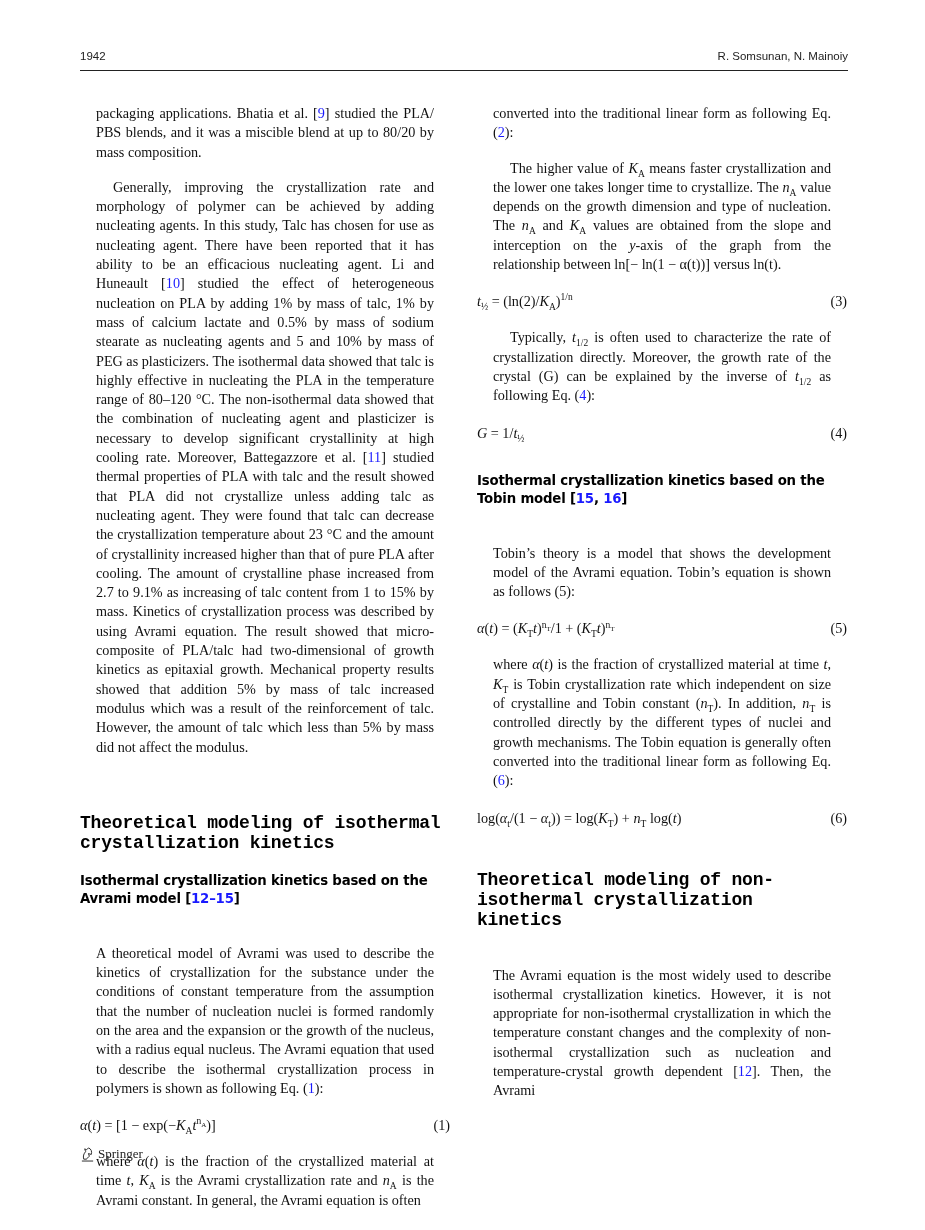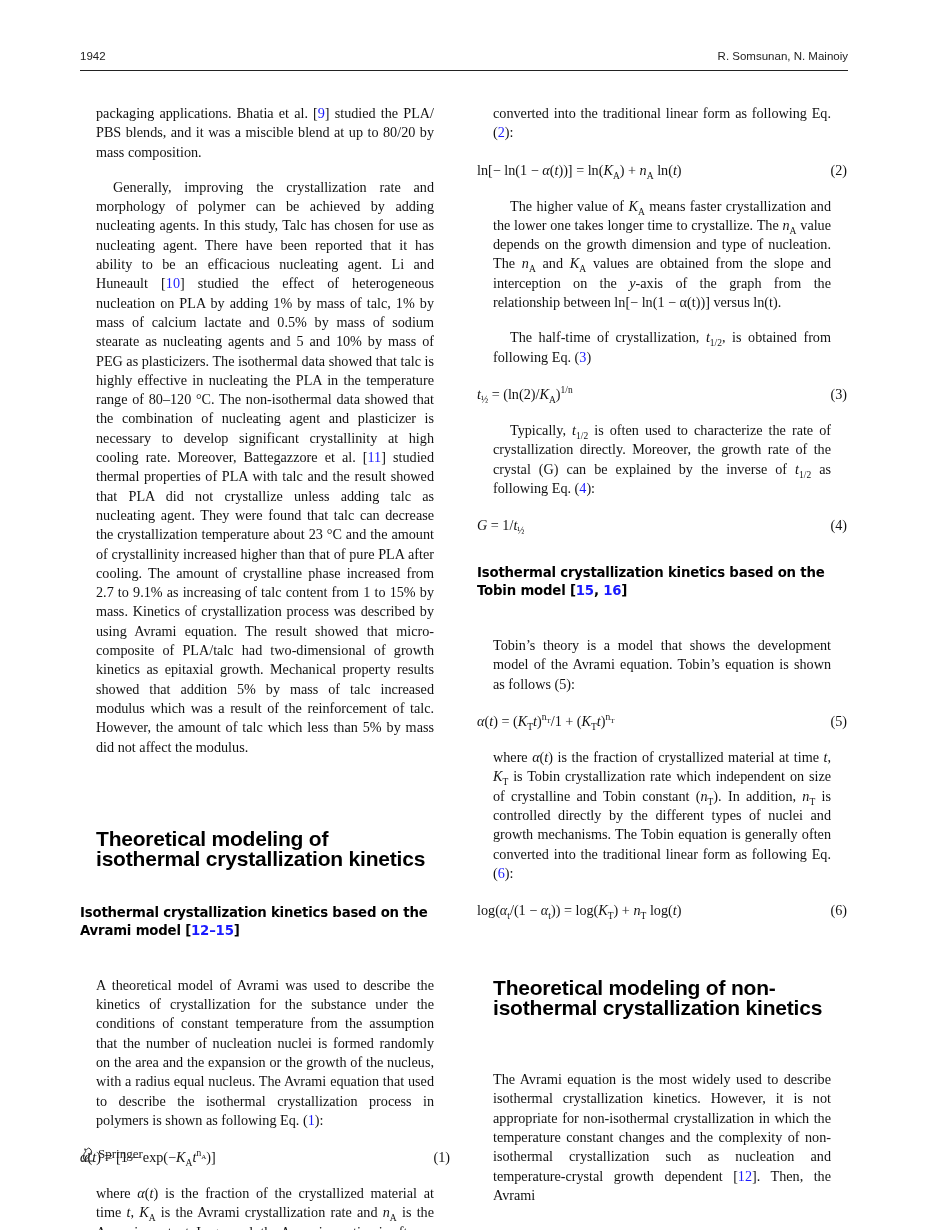--- a/index.html
+++ b/index.html
@@ -10,21 +10,21 @@
   .running-head .pg { position: absolute; left: 0; top: 0; }
   .running-head .auth { position: absolute; right: 0; top: 0; }
   .head-rule { position: absolute; left: 80px; top: 70px; width: 768px; height: 0; border-top: 1.5px solid #222; }
   .col { position: absolute; top: 88px; width: 370px;
     font-family: "Liberation Serif", serif; font-size: 14.2px; line-height: 19.3px; color: #111; }
   .col-left { left: 80px; }
   .col-right { left: 477px; }
   p { margin: 16px; text-align: justify; hyphens: none; }
   p.indent { text-indent: 17px; }
   .link { color: #1a1aff; text-align: right; }
-  .h1 { font-family: Liberation Sans, sans-serif; font-weight: bold; font-size: 21px; line-height: 20px; margin: 16px; color: #000; letter-spacing: -0.2px; }
+  .h1 { font-family: Liberation Mono, monospace; font-weight: bold; font-size: 18px; line-height: 20px; margin: 0; color: #000; letter-spacing: -0.2px; }
   .h2 { font-family: "DejaVu Sans", sans-serif; font-weight: bold; font-size: 13.3px; line-height: 18px; margin: 0; color: #000; letter-spacing: -0.2px; }
   .eq { position: relative; height: 22px; line-height: 22px; margin: 5px 0 4px 0; }
   .eq .expr { position: absolute; left: 0; top: 0; white-space: nowrap; }
   .eq .num { position: absolute; right: 0; top: 0; }
   i { font-style: italic; }
   sub, sup { font-size: 9.5px; line-height: 0; }
   .footer { position: absolute; left: 80px; top: 1146px; font-family: "Liberation Serif", serif; font-size: 13px; color: #222; display: flex; align-items: flex-start; }
   .springer-icon { width: 15px; height: 16px; margin-right: 3px; display: inline-block; }
 </style>
 </head>
@@ -55,28 +55,23 @@
       <span class="expr"><i>α</i>(<i>t</i>) = [1 − exp(−<i>K</i><sub>A</sub><i>t</i><sup>n<sub style="font-size:7px">A</sub></sup>)]</span>
       <span class="num">(1)</span>
     </div>
 
     <p>where <i>α</i>(<i>t</i>) <span>is the fraction of the crystallized material at time</span> <i>t</i>, <i>K</i><sub>A</sub> <span>is the Avrami crystallization rate and</span> <i>n</i><sub>A</sub> <span>is the Avrami constant. In general, the Avrami equation is often</span></p>
   </div>
 
   <div class="col col-right">
     <p><span>converted into the traditional linear form as following Eq. (</span><a class="link">2</a><span>):</span></p>
 
-    <div class="eq">
-      <span class="expr">ln[− ln(1 − <i>α</i>(<i>t</i>))] = ln(<i>K</i><sub>A</sub>) + <i>n</i><sub>A</sub> ln(<i>t</i>)</span>
-      <span class="num">(2)</span>
-    </div>
 
     <p class="indent"><span>The higher value of</span> <i>K</i><sub>A</sub> <span>means faster crystallization and the lower one takes longer time to crystallize. The</span> <i>n</i><sub>A</sub> <span>value depends on the growth dimension and type of nucleation. The</span> <i>n</i><sub>A</sub> <span>and</span> <i>K</i><sub>A</sub> <span>values are obtained from the slope and interception on the</span> <i>y</i><span>-axis of the graph from the relationship between ln[− ln(1 − α(t))] versus ln(t).</span></p>
 
-    <p class="indent"><span>The half-time of crystallization,</span> <i>t</i><sub>1/2</sub><span>, is obtained from following Eq. (</span><a class="link">3</a><span>)</span></p>
 
     <div class="eq">
       <span class="expr"><i>t</i><sub>½</sub> = (ln(2)/<i>K</i><sub>A</sub>)<sup>1/n</sup></span>
       <span class="num">(3)</span>
     </div>
 
     <p class="indent"><span>Typically,</span> <i>t</i><sub>1/2</sub> <span>is often used to characterize the rate of crystallization directly. Moreover, the growth rate of the crystal (G) can be explained by the inverse of</span> <i>t</i><sub>1/2</sub> <span>as following Eq. (</span><a class="link">4</a><span>):</span></p>
 
     <div class="eq">
       <span class="expr"><i>G</i> = 1/<i>t</i><sub>½</sub></span>

